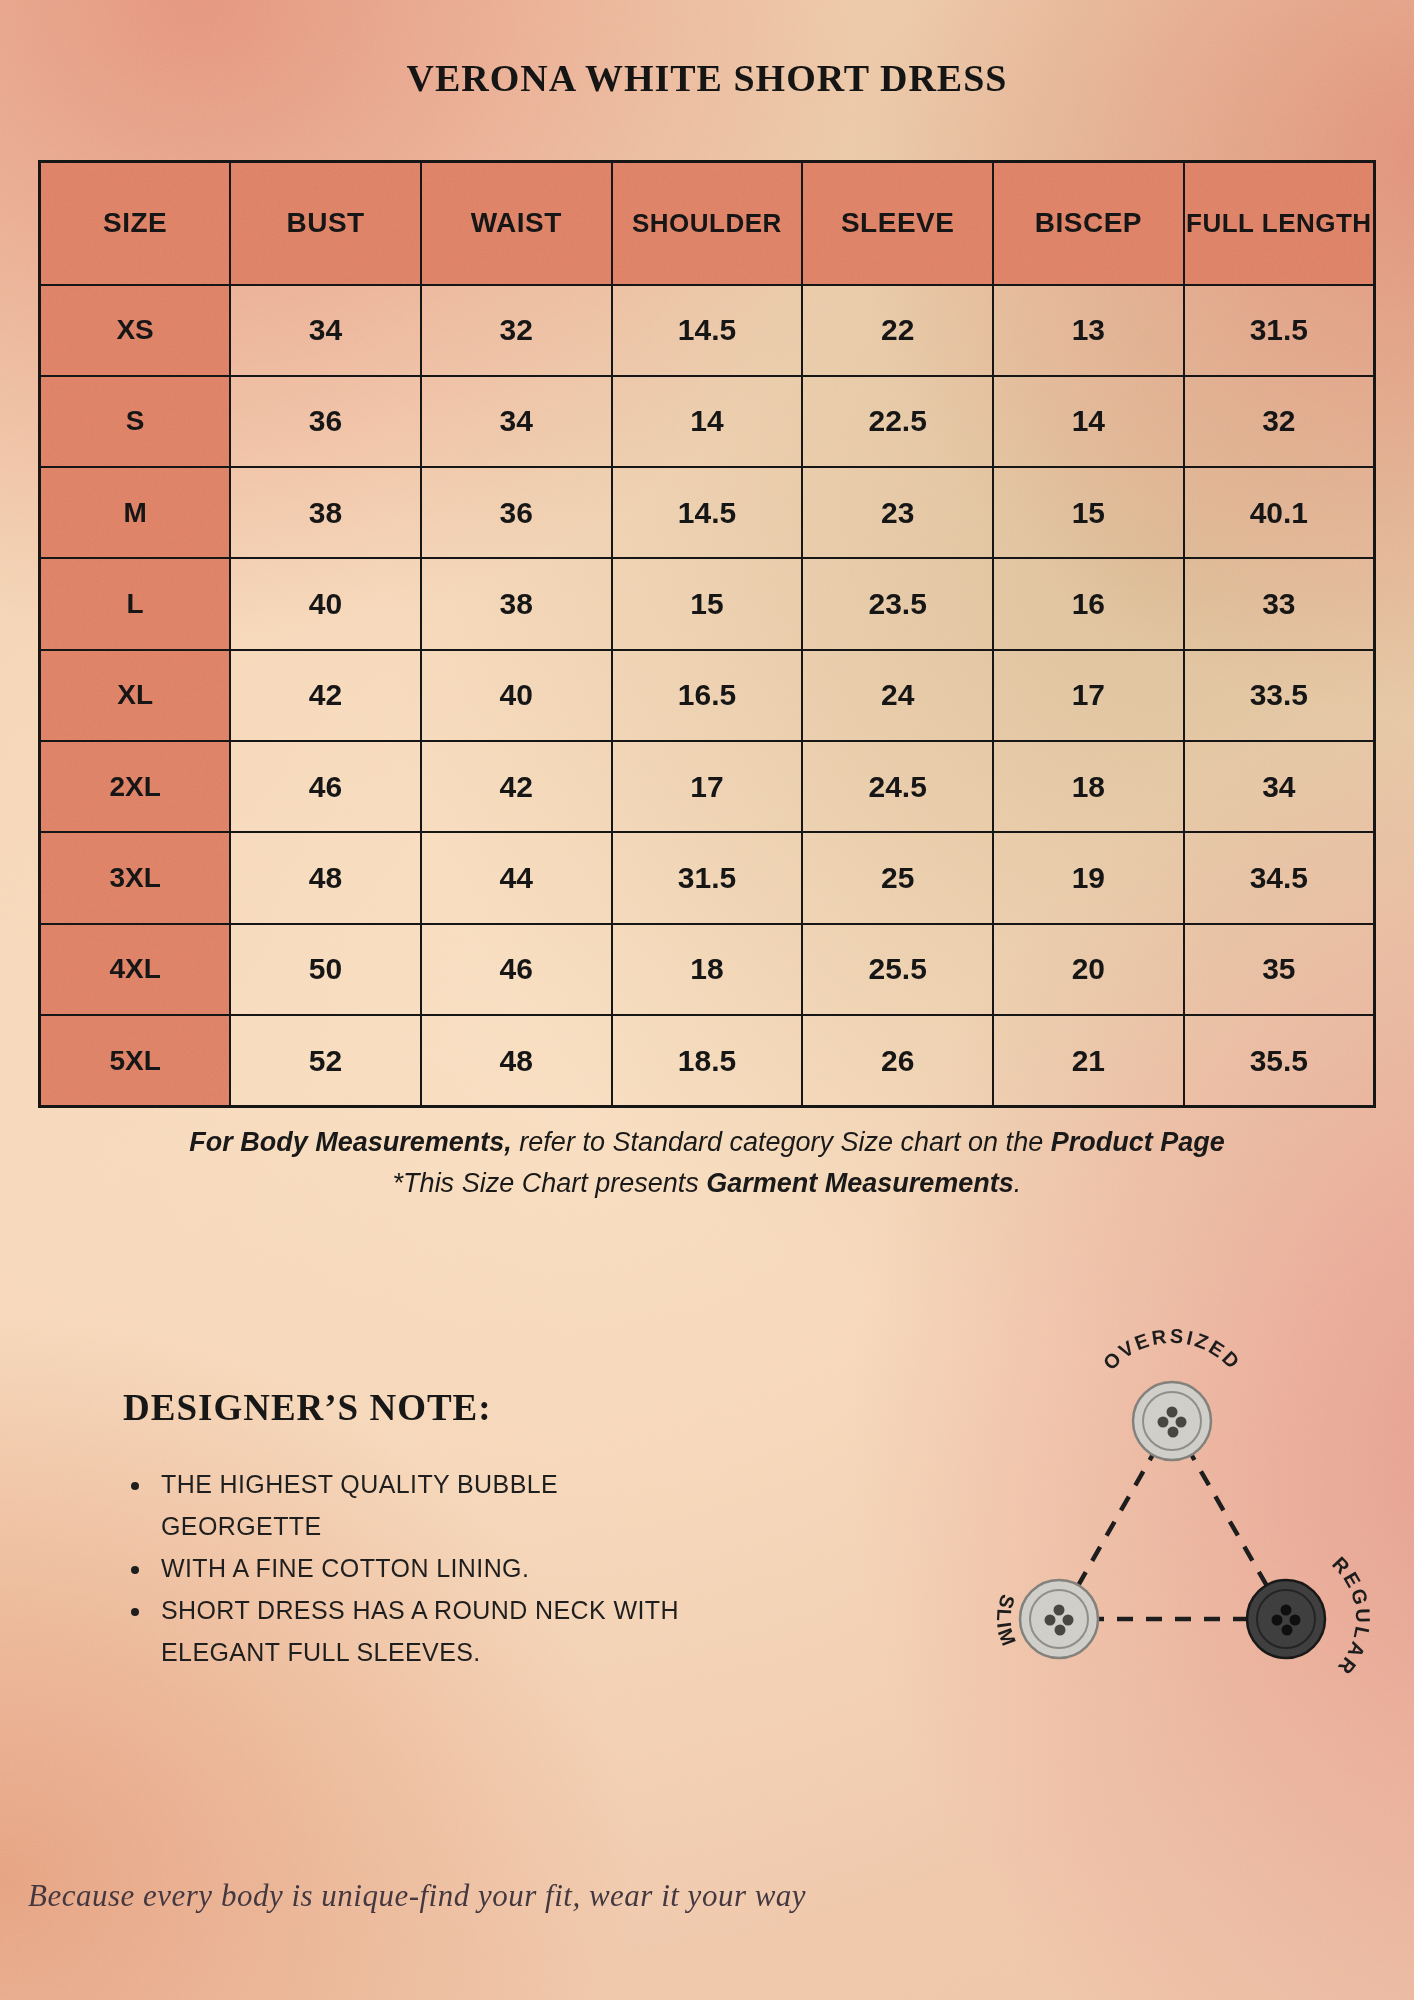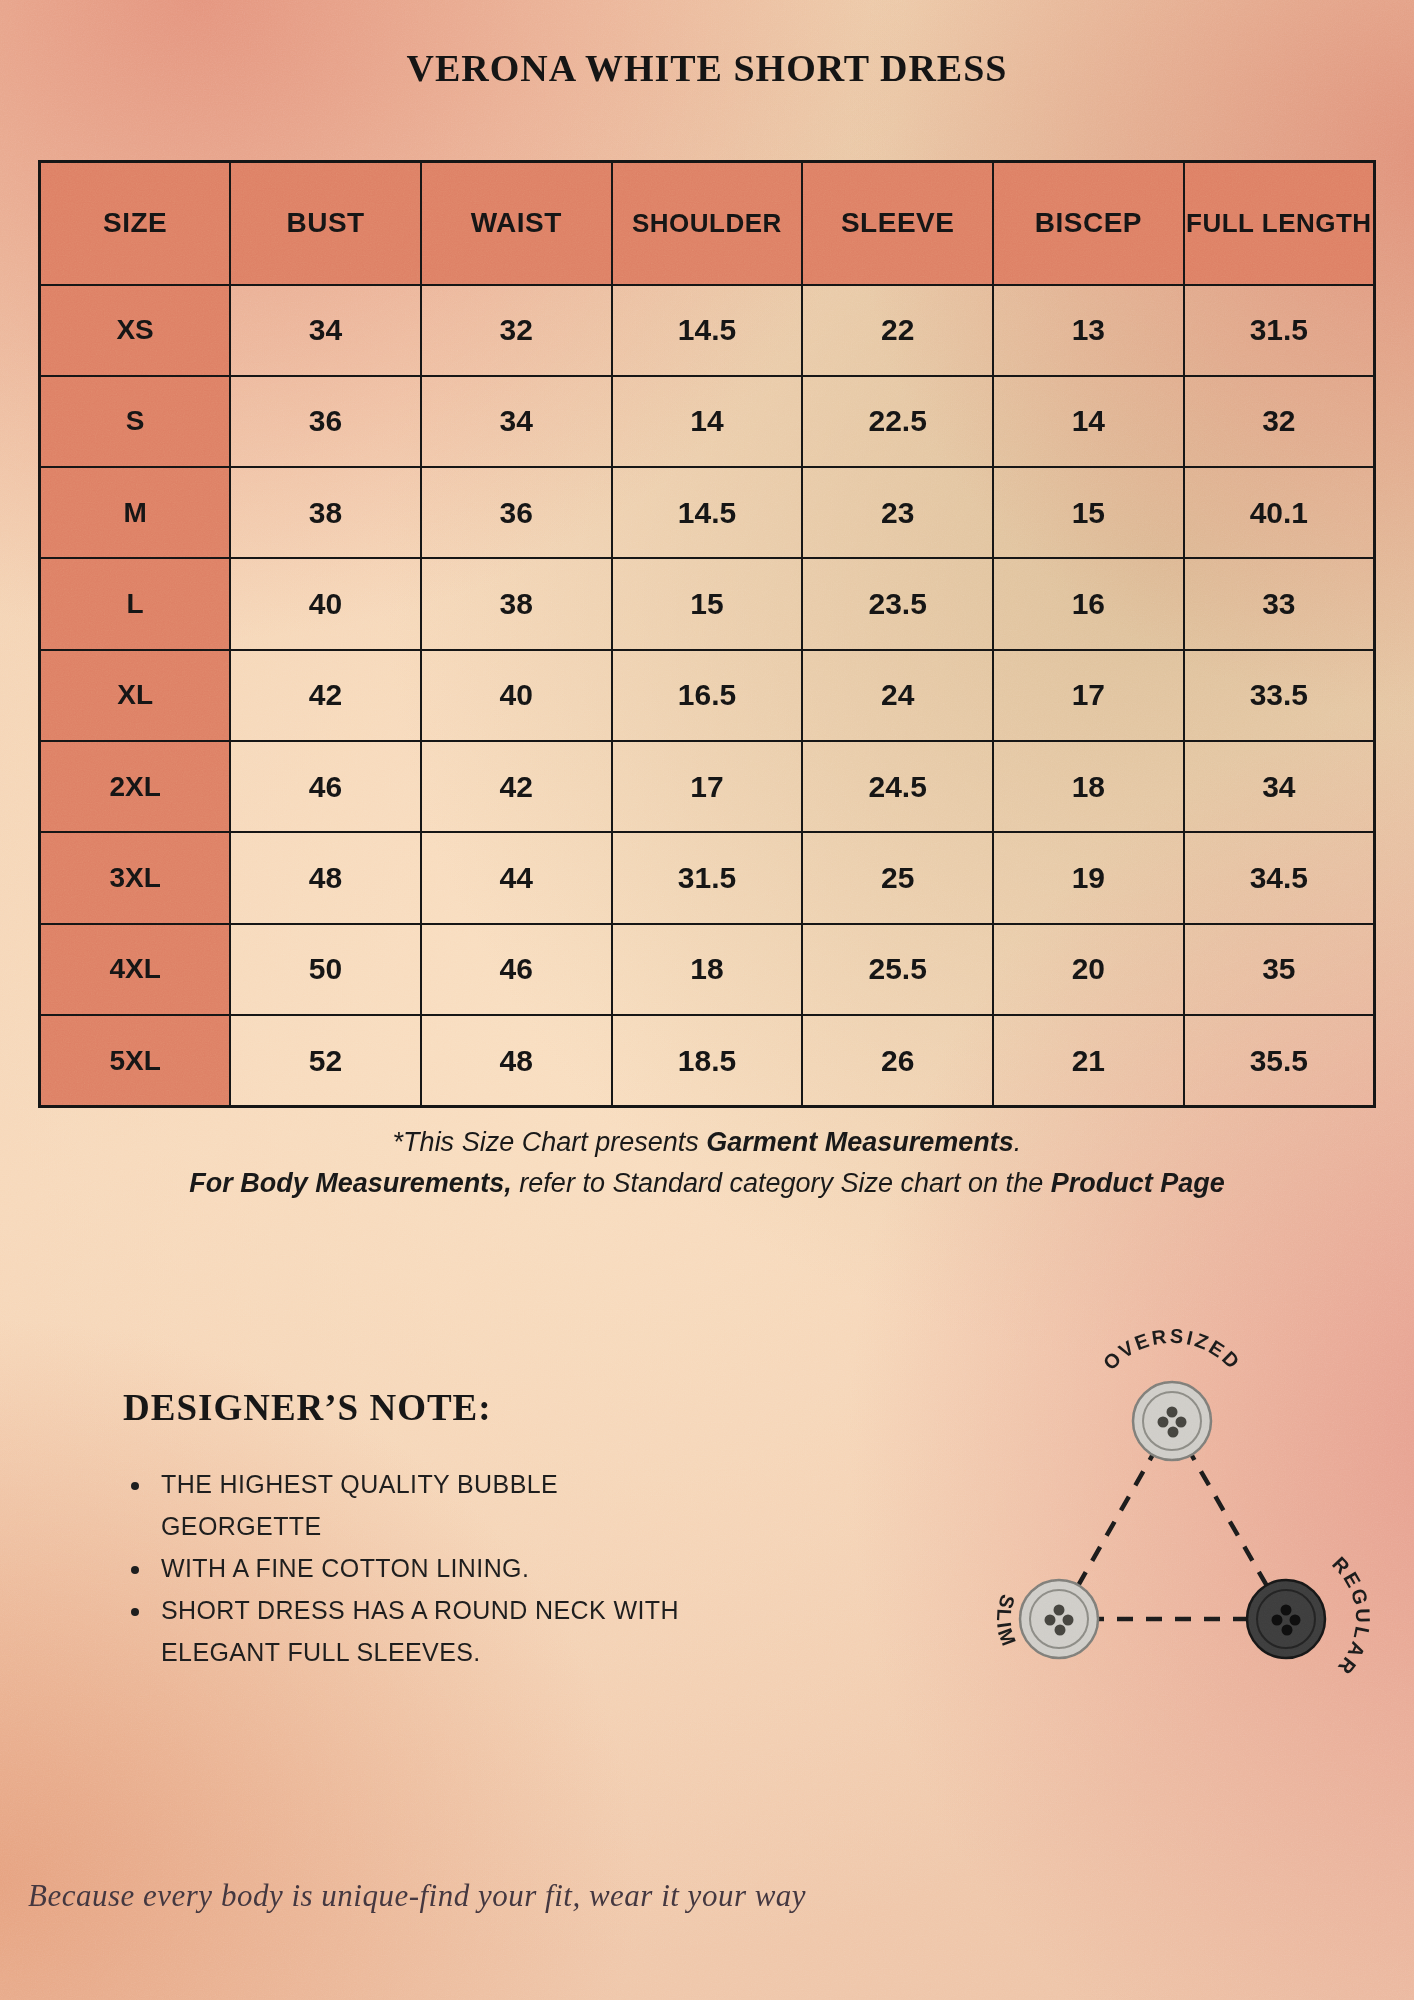--- a/index.html
+++ b/index.html
@@ -14,21 +14,21 @@
       radial-gradient(42% 28% at 102% 8%, rgba(223,138,116,.9) 0%, rgba(223,138,116,0) 100%),
       radial-gradient(48% 38% at 108% 72%, rgba(229,152,138,.95) 0%, rgba(229,152,138,0) 100%),
       radial-gradient(45% 28% at 0% 94%,  rgba(229,158,124,.9) 0%, rgba(229,158,124,0) 100%),
       radial-gradient(55% 40% at 82% 28%, rgba(217,188,148,.85) 0%, rgba(217,188,148,0) 100%),
       radial-gradient(65% 48% at 42% 50%, rgba(249,223,193,.95) 0%, rgba(249,223,193,0) 100%),
       linear-gradient(160deg,#f1cdac 0%, #f6d6b8 48%, #eec3a6 100%);
   }
   .grain{position:absolute;inset:0;width:100%;height:100%;opacity:.14;mix-blend-mode:overlay;pointer-events:none;}
 
   .title{
-    position:absolute;top:46px;left:0;width:100%;
+    position:absolute;top:56px;left:0;width:100%;
     text-align:center;margin:0;
     font-family:"Liberation Serif", serif;
     font-size:38px;font-weight:700;letter-spacing:1px;color:#141414;
   }
 
   table.size-table{
     position:absolute;left:38px;top:160px;
     width:1338px;height:948px;
     border-collapse:collapse;table-layout:fixed;
     border:3px solid #151515;
@@ -185,22 +185,22 @@
         <td class="val">48</td>
         <td class="val">18.5</td>
         <td class="val">26</td>
         <td class="val">21</td>
         <td class="val">35.5</td>
       </tr>
     </tbody>
   </table>
 
   <div class="footnote">
+    <p><b>For Body Measurements,</b><span> refer to Standard category Size chart on the </span><b>Product Page</b></p>
     <p><span>*This Size Chart presents </span><b>Garment Measurements</b><span>.</span></p>
-    <p><b>For Body Measurements,</b><span> refer to Standard category Size chart on the </span><b>Product Page</b></p>
   </div>
 
   <section class="designer-note">
     <h2>DESIGNER’S NOTE:</h2>
     <ul>
       <li>THE HIGHEST QUALITY BUBBLE GEORGETTE</li>
       <li>WITH A FINE COTTON LINING.</li>
       <li>SHORT DRESS HAS A ROUND NECK WITH ELEGANT FULL SLEEVES.</li>
     </ul>
   </section>

